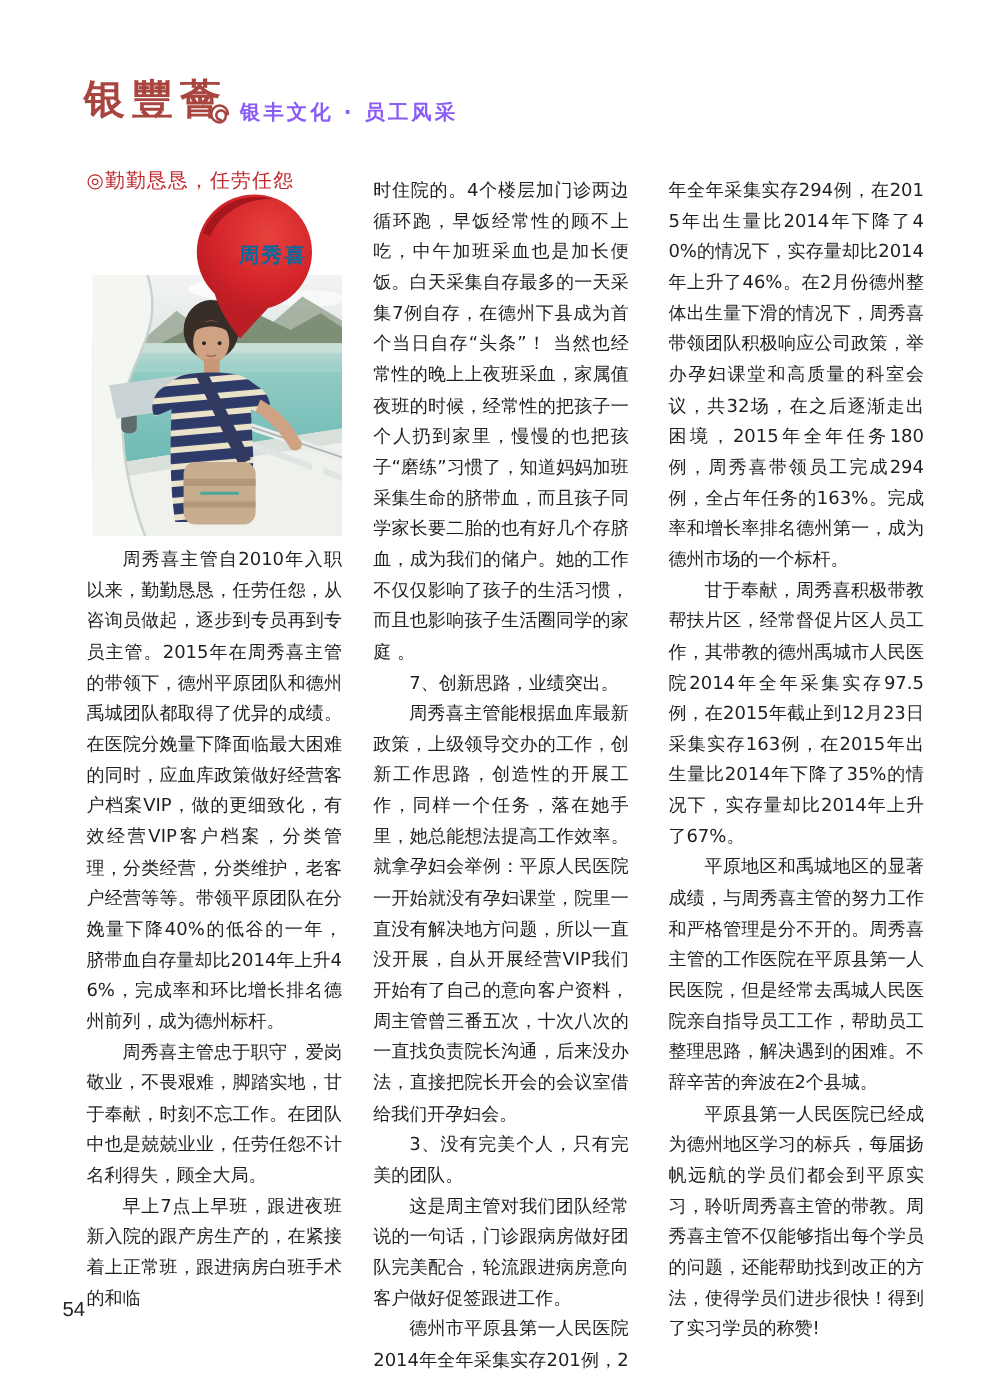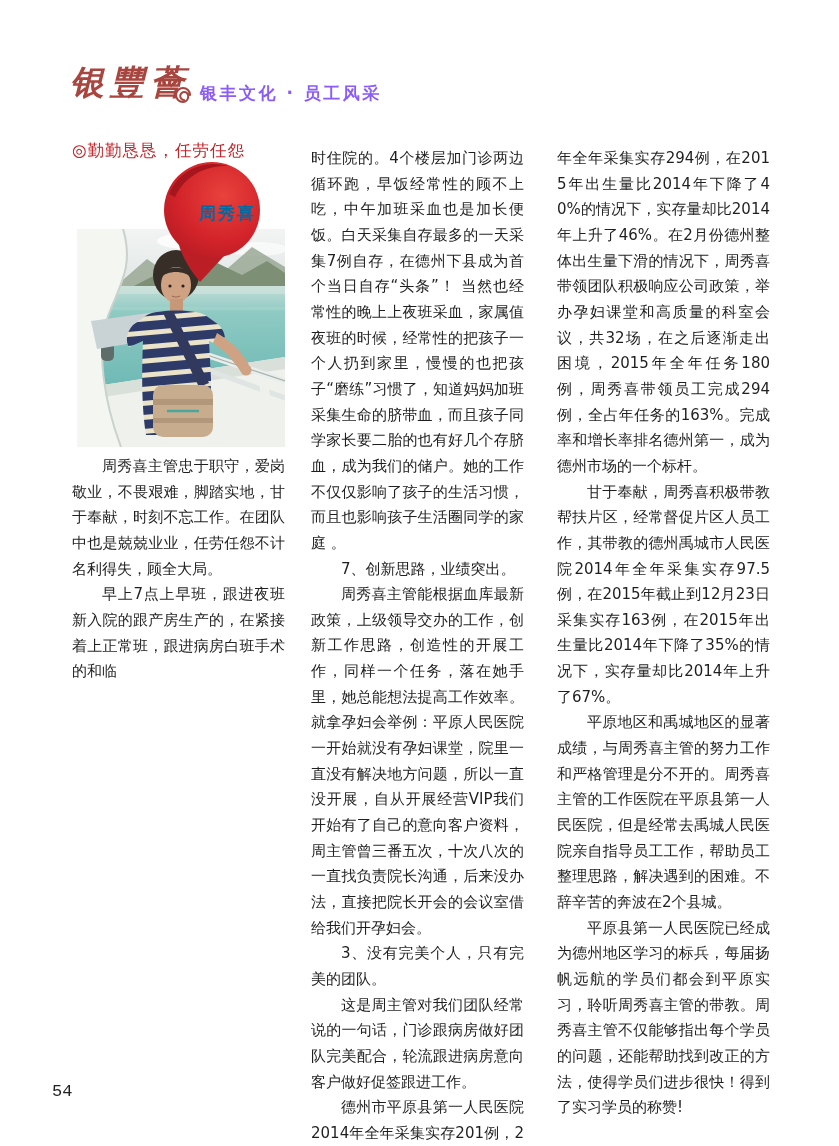--- a/index.html
+++ b/index.html
@@ -1,20 +1,20 @@
 <!DOCTYPE html>
 <html><head>
 <meta charset="utf-8">
 <style>
   html,body{margin:0;padding:0;background:#ffffff;}
   .page{position:relative;width:839px;height:1146px;background:#ffffff;overflow:hidden;
         font-family:"DejaVu Sans",sans-serif;}
   
   .logo{position:absolute;left:70px;top:60px;font-family:"DejaVu Serif",serif;
-        font-style:italic;font-weight:bold;font-size:34px;color:#a8453f;letter-spacing:6px;}
+        font-weight:bold;font-size:34px;color:#a8453f;letter-spacing:6px;}
   .swirl{position:absolute;left:174px;top:86px;width:18px;height:18px;}
   .subtitle{position:absolute;left:200px;top:82px;font-size:17px;color:#8b5cf6;
         letter-spacing:2.5px;font-weight:bold;}
   
   .sec-title{position:absolute;left:72px;top:140px;font-size:16.5px;font-weight:normal;
         color:#c0282d;letter-spacing:1px;}
   
   .col{position:absolute;width:213px;font-size:15px;line-height:25.65px;color:#1f1f1f;
         text-align:justify;word-break:break-all;}
   .col p{margin:0;text-indent:2em;}
@@ -22,21 +22,21 @@
   #col1{left:72px;top:454px;}
   #col2{left:311px;top:146px;}
   #col3{left:557px;top:146px;}
   
   .photo{position:absolute;left:77px;top:229px;width:208px;height:218px;overflow:hidden;}
   
   .badge{position:absolute;left:152px;top:158px;width:120px;height:130px;pointer-events:none;}
   .badge-label{position:absolute;left:172px;top:201px;width:84px;height:24px;line-height:24px;
         text-align:right;color:#0369a1;font-weight:bold;font-size:17px;letter-spacing:2px;}
   
-  .pagenum{position:absolute;left:52px;top:1082px;font-family:Liberation Mono, monospace;
+  .pagenum{position:absolute;left:52px;top:1082px;font-family:Liberation Sans, sans-serif;
         font-size:17px;color:#222222;}
 </style>
 </head>
 <body>
 
 <div class="page">
 
   <div class="logo">银豐薈</div>
   <svg class="swirl" viewBox="0 0 18 18">
     <path d="M16,9 A7,7 0 1 0 9,16 A5.5,5.5 0 0 0 14.2,10.5 A4,4 0 1 0 10,14" fill="none" stroke="#a8453f" stroke-width="2.1" stroke-linecap="round"></path>
@@ -122,20 +122,21 @@
         <stop offset="1" stop-color="#b11a22"></stop>
       </radialGradient>
     </defs>
     <path d="M48,124 C38,112 28,96 26,82 L72,98 Z" fill="#bb1e25"></path>
     <circle cx="60" cy="52" r="48" fill="url(#bubbleGrad)"></circle>
     <path d="M17,36 C27,12 52,1 76,8 C55,7 33,17 23,39 Z" fill="#a5161d"></path>
   </svg>
   <div class="badge-label">周秀喜</div>
 
   <div class="col" id="col1">
+    <p>周秀喜主管自2010年入职以来，勤勤恳恳，任劳任怨，从咨询员做起，逐步到专员再到专员主管。2015年在周秀喜主管的带领下，德州平原团队和德州禹城团队都取得了优异的成绩。在医院分娩量下降面临最大困难的同时，应血库政策做好经营客户档案VIP，做的更细致化，有效经营VIP客户档案，分类管理，分类经营，分类维护，老客户经营等等。带领平原团队在分娩量下降40%的低谷的一年，脐带血自存量却比2014年上升46%，完成率和环比增长排名德州前列，成为德州标杆。</p>
     <p>周秀喜主管忠于职守，爱岗敬业，不畏艰难，脚踏实地，甘于奉献，时刻不忘工作。在团队中也是兢兢业业，任劳任怨不计名利得失，顾全大局。</p>
     <p>早上7点上早班，跟进夜班新入院的跟产房生产的，在紧接着上正常班，跟进病房白班手术的和临</p>
   </div>
 
   <div class="col" id="col2">
     <p class="cont">时住院的。4个楼层加门诊两边循环跑，早饭经常性的顾不上吃，中午加班采血也是加长便饭。白天采集自存最多的一天采集7例自存，在德州下县成为首个当日自存“头条”！ 当然也经常性的晚上上夜班采血，家属值夜班的时候，经常性的把孩子一个人扔到家里，慢慢的也把孩子“磨练”习惯了，知道妈妈加班采集生命的脐带血，而且孩子同学家长要二胎的也有好几个存脐血，成为我们的储户。她的工作不仅仅影响了孩子的生活习惯，而且也影响孩子生活圈同学的家庭 。</p>
     <p>7、创新思路，业绩突出。</p>
     <p>周秀喜主管能根据血库最新政策，上级领导交办的工作，创新工作思路，创造性的开展工作，同样一个任务，落在她手里，她总能想法提高工作效率。就拿孕妇会举例：平原人民医院一开始就没有孕妇课堂，院里一直没有解决地方问题，所以一直没开展，自从开展经营VIP我们开始有了自己的意向客户资料，周主管曾三番五次，十次八次的一直找负责院长沟通，后来没办法，直接把院长开会的会议室借给我们开孕妇会。</p>
     <p>3、没有完美个人，只有完美的团队。</p>
     <p>这是周主管对我们团队经常说的一句话，门诊跟病房做好团队完美配合，轮流跟进病房意向客户做好促签跟进工作。</p>

